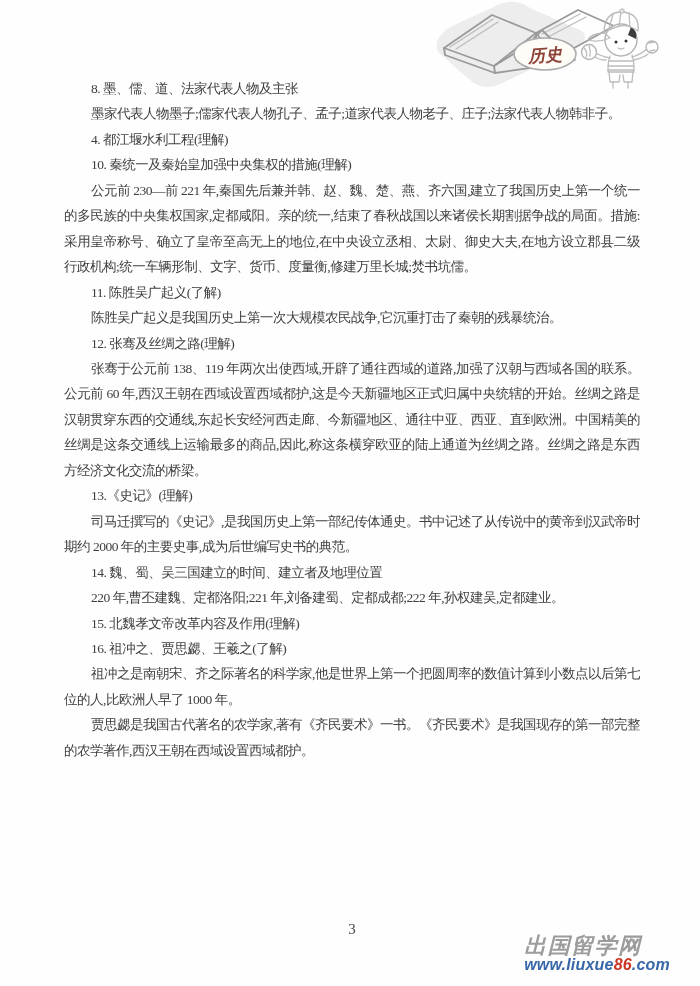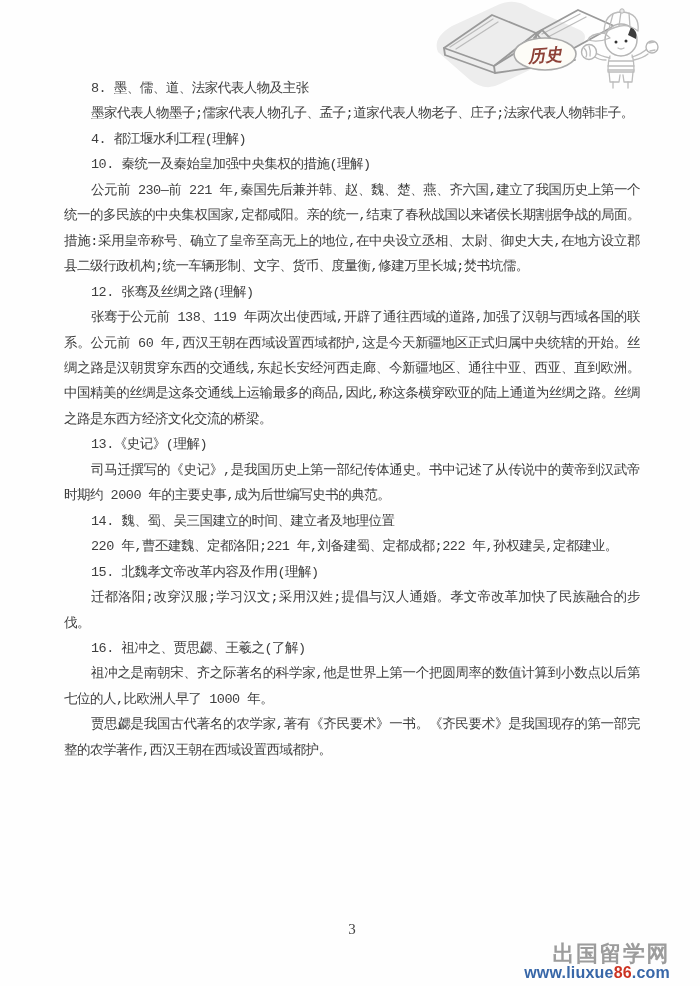--- a/index.html
+++ b/index.html
@@ -20,36 +20,36 @@
   }
   
   .content{
     position:absolute;left:64px;top:76px;width:576px;
     font-size:13.5px;
     letter-spacing:-0.5px;
     line-height:25.45px;
     text-align:justify;
     text-justify:inter-ideograph;
     color:#3e3e3e;
-    font-family:Liberation Mono, monospace;
   }
   .content p{margin:0;text-indent:2em;}
   
   .page-number{
     position:absolute;left:64px;top:921px;width:576px;
     text-align:center;
     font-size:15px;color:#444;
     letter-spacing:0;
   }
   
   .footer-logo{
-    position:absolute;right:30px;bottom:4px;
-    text-align:right;
+    position:absolute;right:30px;bottom:12px;
+    text-align:left;
     font-family:"Liberation Sans","DejaVu Sans",sans-serif;
     line-height:1.05;
+    font-style:italic;
   }
   .site-name{
     font-size:22px;
     font-weight:600;
     color:#9c9c9c;
     letter-spacing:1.5px;
   }
   .site-url{
     font-size:16px;
     font-weight:bold;
@@ -143,39 +143,42 @@
 
     <section>
       <p>4. 都江堰水利工程(理解)</p>
     </section>
 
     <section>
       <p>10. 秦统一及秦始皇加强中央集权的措施(理解)</p>
       <p>公元前 230—前 221 年,秦国先后兼并韩、赵、魏、楚、燕、齐六国,建立了我国历史上第一个统一的多民族的中央集权国家,定都咸阳。亲的统一,结束了春秋战国以来诸侯长期割据争战的局面。措施:采用皇帝称号、确立了皇帝至高无上的地位,在中央设立丞相、太尉、御史大夫,在地方设立郡县二级行政机构;统一车辆形制、文字、货币、度量衡,修建万里长城;焚书坑儒。</p>
     </section>
 
+    <section>
+      <p>11. 陈胜吴广起义(了解)</p>
+      <p>陈胜吴广起义是我国历史上第一次大规模农民战争,它沉重打击了秦朝的残暴统治。</p>
+    </section>
 
     <section>
       <p>12. 张骞及丝绸之路(理解)</p>
       <p>张骞于公元前 138、119 年两次出使西域,开辟了通往西域的道路,加强了汉朝与西域各国的联系。公元前 60 年,西汉王朝在西域设置西域都护,这是今天新疆地区正式归属中央统辖的开始。丝绸之路是汉朝贯穿东西的交通线,东起长安经河西走廊、今新疆地区、通往中亚、西亚、直到欧洲。中国精美的丝绸是这条交通线上运输最多的商品,因此,称这条横穿欧亚的陆上通道为丝绸之路。丝绸之路是东西方经济文化交流的桥梁。</p>
     </section>
 
     <section>
       <p>13.《史记》(理解)</p>
       <p>司马迁撰写的《史记》,是我国历史上第一部纪传体通史。书中记述了从传说中的黄帝到汉武帝时期约 2000 年的主要史事,成为后世编写史书的典范。</p>
     </section>
 
     <section>
       <p>14. 魏、蜀、吴三国建立的时间、建立者及地理位置</p>
       <p>220 年,曹丕建魏、定都洛阳;221 年,刘备建蜀、定都成都;222 年,孙权建吴,定都建业。</p>
     </section>
 
     <section>
       <p>15. 北魏孝文帝改革内容及作用(理解)</p>
-      <p>迁都洛阳;改穿汉服;学习汉文;采用汉姓;提倡与汉人通婚。孝文帝改革加快了民族融合的步伐。</p>
     </section>
 
     <section>
       <p>16. 祖冲之、贾思勰、王羲之(了解)</p>
       <p>祖冲之是南朝宋、齐之际著名的科学家,他是世界上第一个把圆周率的数值计算到小数点以后第七位的人,比欧洲人早了 1000 年。</p>
       <p>贾思勰是我国古代著名的农学家,著有《齐民要术》一书。《齐民要术》是我国现存的第一部完整的农学著作,西汉王朝在西域设置西域都护。</p>
     </section>
 
   </div>
 

